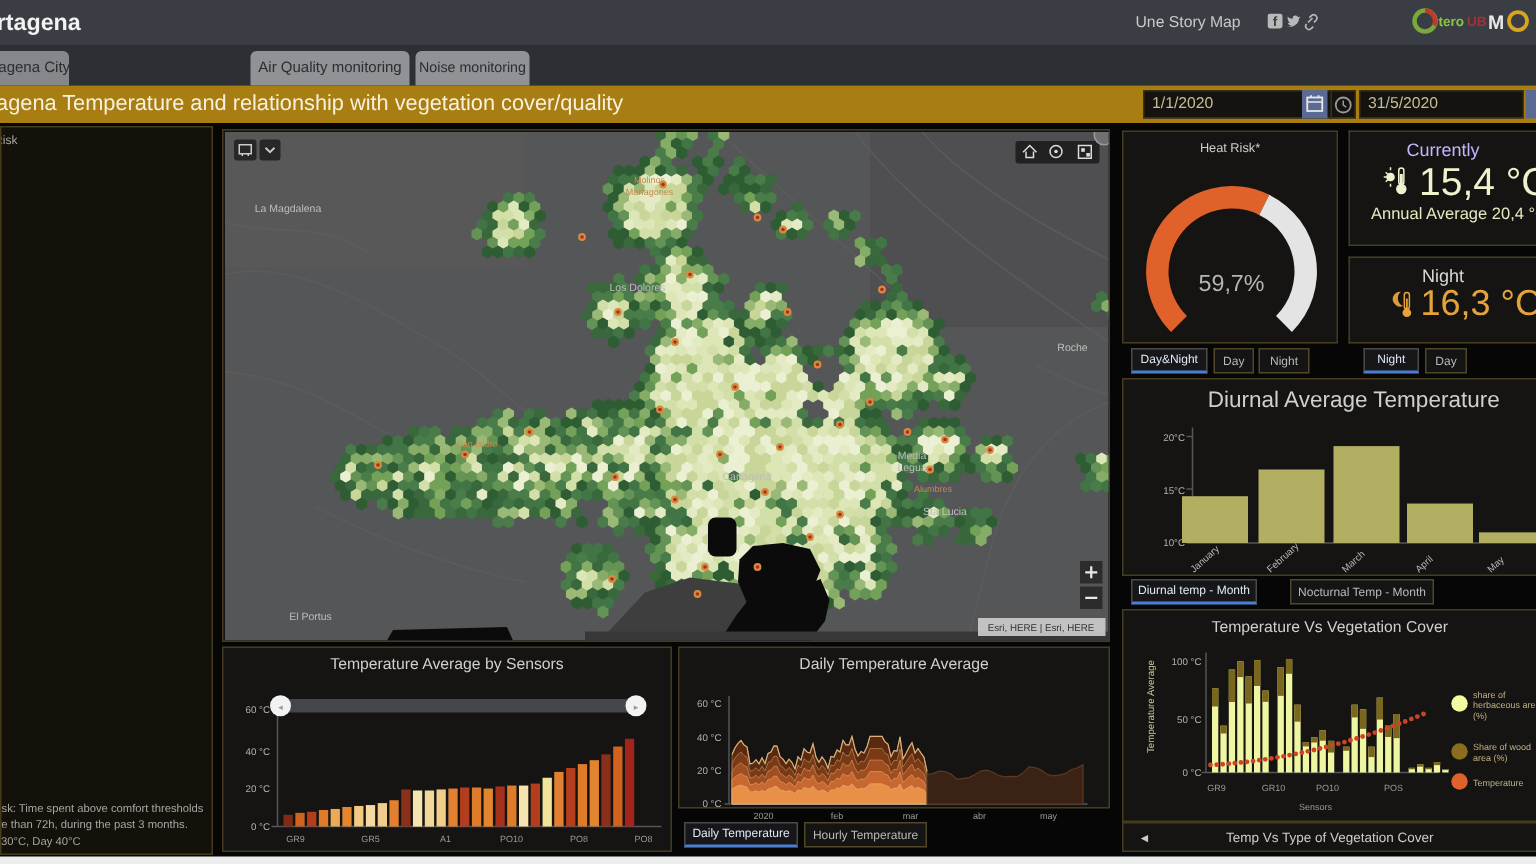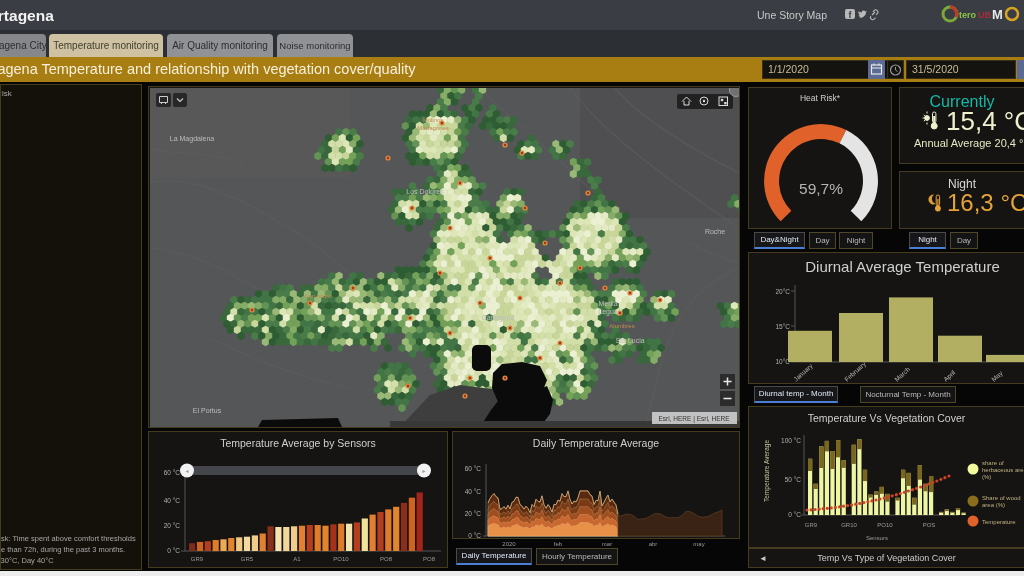--- a/index.html
+++ b/index.html
@@ -43,21 +43,20 @@
     <circle cx="10" cy="10" r="7" fill="none" stroke="#7aa83a" stroke-width="3"></circle>
     <path d="M10,3 a7,7 0 0 1 6,10" fill="none" stroke="#c03a2a" stroke-width="3"></path>
     <text x="19" y="13.5" font-size="9" fill="#8bc34a" font-weight="bold">tero</text>
     <text x="38" y="13.5" font-size="9" fill="#a52f3a" font-weight="bold">UB</text>
     <text x="52" y="15" font-size="13" fill="#e8e8e8" font-weight="bold">M</text>
     <circle cx="72" cy="10" r="6" fill="none" stroke="#d9a520" stroke-width="2.5"></circle>
   </svg>
 </div>
 <div id="tabrow">
   <div class="tab" style="left:-20px;width:66px;background:#85878b;">Cartagena City</div>
-  <div class="tab" style="left:49px;width:114px;background:#cfc2a2;color:#3f3f2f;">Temperature monitoring</div>
   <div class="tab" style="left:167px;width:106px;background:#909296;">Air Quality monitoring</div>
   <div class="tab" style="left:277px;width:76px;background:#909296;font-size:9.5px;">Noise monitoring</div>
 </div>
 <div id="banner">
   <div id="banner-t">Cartagena Temperature and relationship with vegetation cover/quality</div>
   <div class="dinput" style="left:762px;width:126px;">1/1/2020</div>
   <div class="calbtn" style="left:868px;"><svg width="17" height="19" viewBox="0 0 17 19">
         <rect x="3.5" y="5" width="10" height="9" fill="none" stroke="#e8e8e8" stroke-width="1.2"></rect>
         <line x1="3.5" y1="8" x2="13.5" y2="8" stroke="#e8e8e8"></line>
         <line x1="6" y1="5" x2="6" y2="3.5" stroke="#e8e8e8" stroke-width="1.2"></line>
@@ -1759,21 +1758,21 @@
 <path d="M31.7,133.3 A57,57 0 0 1 97.2,41.9 L90.5,55.3 A42,42 0 0 0 42.3,122.7 Z" fill="#e0622a"></path>
 <path d="M97.2,41.9 A57,57 0 0 1 112.3,133.3 L101.7,122.7 A42,42 0 0 0 90.5,55.3 Z" fill="#e4e4e4"></path>
 <text x="72" y="106" font-size="15.5" fill="#b5b5b5" text-anchor="middle" font-family="Liberation Sans, sans-serif">59,7%</text>
 </svg></div>
 </div>
 <div class="stab" style="left:754px;top:232px;width:51px;">Day&amp;Night</div>
 <div class="utab" style="left:809px;top:232px;width:27px;">Day</div>
 <div class="utab" style="left:839px;top:232px;width:34px;">Night</div>
 
 <div class="panel" style="left:899px;top:87px;width:125px;height:77px;border-right:none;">
-  <div class="ptitle" style="font-size:16px;color:#14b8a6;">Currently</div>
+  <div class="ptitle" style="font-size:12px;color:#c4b5fd;">Currently</div>
   <div class="abs" style="left:22px;top:23px;">
     <svg width="17" height="20" viewBox="0 0 17 20">
         <g stroke="#eef2cd" stroke-width="1" fill="none">
     <circle cx="5" cy="7" r="2.4" fill="#eef2cd"></circle>
     <path d="M5,2.5 v-2 M5,11.5 v2 M0.5,7 h2 M9.5,7 M1.8,3.8 l1.4,1.4 M1.8,10.2 l1.4,-1.4"></path>
     <rect x="10.5" y="1" width="3.4" height="11" rx="1.7" fill="none"></rect>
     <circle cx="12.2" cy="15" r="3" fill="#eef2cd"></circle>
           <rect x="11.2" y="5" width="2" height="9" fill="#eef2cd" stroke="none"></rect>
     </g>
       </svg>

